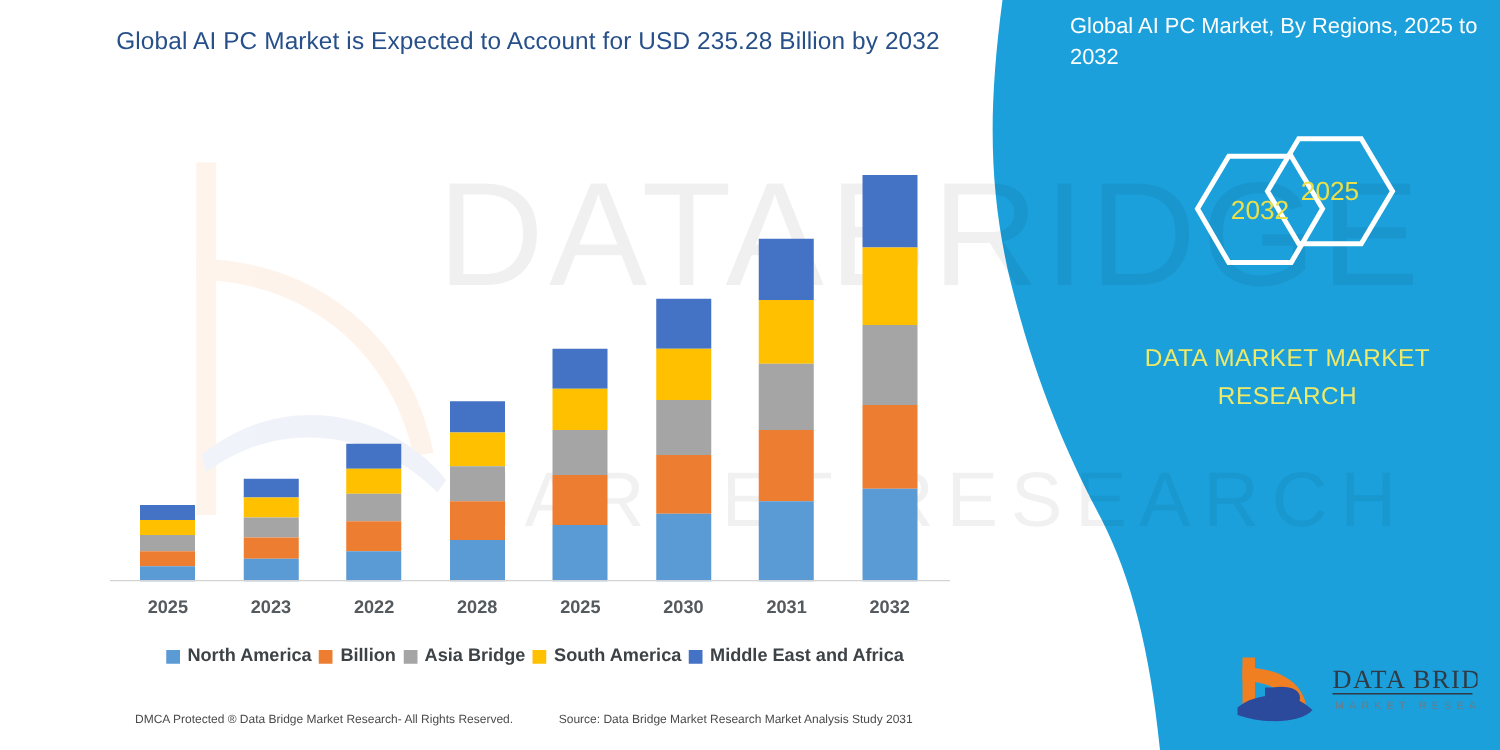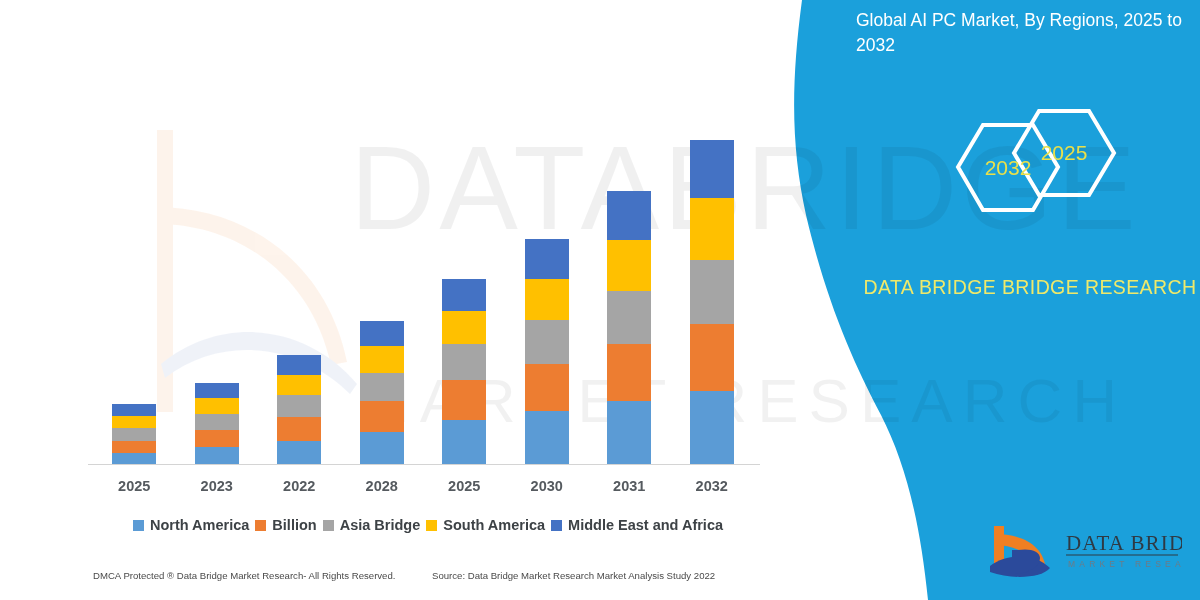--- a/index.html
+++ b/index.html
@@ -120,21 +120,21 @@
   .legend-item { display:flex; align-items:center; gap:6px; }
   .legend-sw { width:11px; height:11px; display:block; }
   .legend-label {
     font-size:14.5px; font-weight:bold; color:#3d4246;
     white-space:nowrap;
   }
 
   
   #footer {
     position:absolute; z-index:3;
-    left:0; top:570px; width:800px; height:20px;
+    left:15px; top:570px; width:800px; height:20px;
   }
   .footer-text {
     position:absolute; top:0;
     font-size:9.6px; color:#4a4a4a; white-space:nowrap;
   }
   #footer-dmca { left:93px; }
   #footer-source { left:432px; }
 </style>
 </head>
 <body>
@@ -151,20 +151,21 @@
       <path d="M62 95 C 150 95, 232 150, 252 250 L 236 253 C 216 162, 142 112, 62 112 Z" fill="#F07F22"></path>
       <path d="M 66 252 C 130 200, 215 215, 262 272 L 255 282 C 205 232, 128 222, 70 266 Z" fill="#5577BB"></path>
     </g>
   </svg>
 
   <div id="watermark">
     <div class="wm-line1">DATABRIDGE</div>
     <div class="wm-line2">MARKET RESEARCH</div>
   </div>
 
+  <div id="main-title">Global AI PC Market is Expected to Account for USD 235.28 Billion by 2032</div>
 
   <div id="chart">
       <div class="bar-group" style="left: 19.25px;">
         <div class="seg" style="height: 12.2464px; background: rgb(91, 155, 213);"></div>
         <div class="seg" style="height: 12.2464px; background: rgb(237, 125, 49);"></div>
         <div class="seg" style="height: 12.2464px; background: rgb(165, 165, 165);"></div>
         <div class="seg" style="height: 12.2464px; background: rgb(255, 192, 0);"></div>
         <div class="seg" style="height: 12.2464px; background: rgb(68, 114, 196);"></div>
       </div>
       <div class="bar-group" style="left: 101.75px;">
@@ -249,35 +250,35 @@
         <span class="legend-label">South America</span>
       </div>
       <div class="legend-item">
         <span class="legend-sw" style="background: rgb(68, 114, 196);"></span>
         <span class="legend-label">Middle East and Africa</span>
       </div>
     </div>
 
   <div id="footer">
     <div class="footer-text" id="footer-dmca">DMCA Protected ® Data Bridge Market Research-  All Rights Reserved.</div>
-    <div class="footer-text" id="footer-source">Source: Data Bridge Market Research  Market Analysis Study 2022</div>
+    <div class="footer-text" id="footer-source">Source: Data Bridge Market Research  Market Analysis Study 2031</div>
   </div>
 
   <div class="panel-content" id="panel-title">Global AI PC Market, By Regions, 2025 to 2032</div>
 
   <div class="panel-content" id="hex-wrap">
     <svg viewBox="0 0 190 125">
       <polygon points="20,62 45,20 95,20 120,62 95,105 45,105" fill="none" stroke="#ffffff" stroke-width="4"></polygon>
       <polygon points="76,48 101,6 151,6 176,48 151,90 101,90" fill="none" stroke="#ffffff" stroke-width="4"></polygon>
       <text class="hex-label" id="hex-left-text" x="70" y="70" text-anchor="middle">2032</text>
       <text class="hex-label" id="hex-right-text" x="126" y="55" text-anchor="middle">2025</text>
     </svg>
   </div>
 
-  <div class="panel-content" id="brand-text">DATA BRIDGE BRIDGE RESEARCH</div>
+  <div class="panel-content" id="brand-text">DATA MARKET MARKET RESEARCH</div>
 
   <div class="panel-content" id="logo">
     <svg viewBox="0 0 200 62">
       <g>
         <path d="M12 6 L12 50 L22 50 L22 6 Z" fill="#F07F22"></path>
         <path d="M12 14 C 42 14, 62 26, 64 50 L 50 50 C 48 33, 34 25, 12 25 Z" fill="#F07F22"></path>
         <path d="M8 46 C 26 32, 54 34, 68 48 C 60 58, 30 60, 8 52 Z" fill="#2B4A9B"></path>
         <path d="M30 30 L30 54 C 48 54, 58 46, 58 38 C 58 31, 48 28, 36 30 Z" fill="#2B4A9B"></path>
       </g>
       <text id="logo-name" x="84" y="30" fill="#2f3a44" font-family="Liberation Serif, serif" font-size="21" letter-spacing="1.2">DATA BRIDGE</text>

